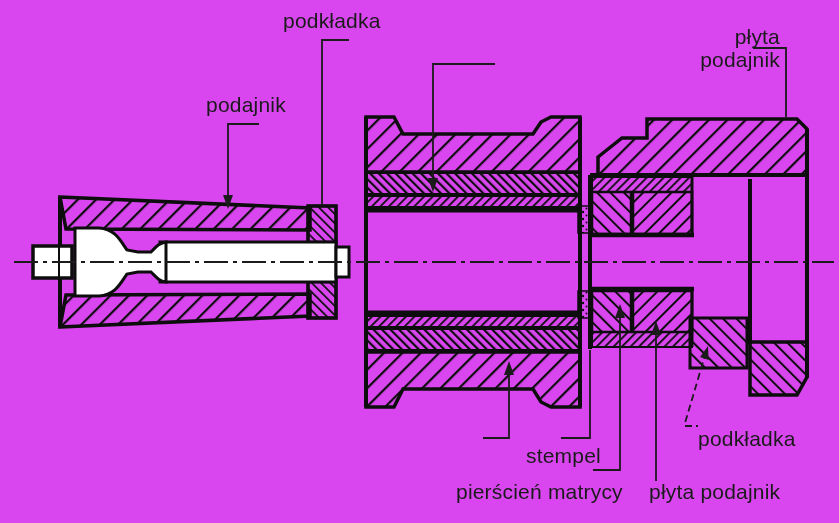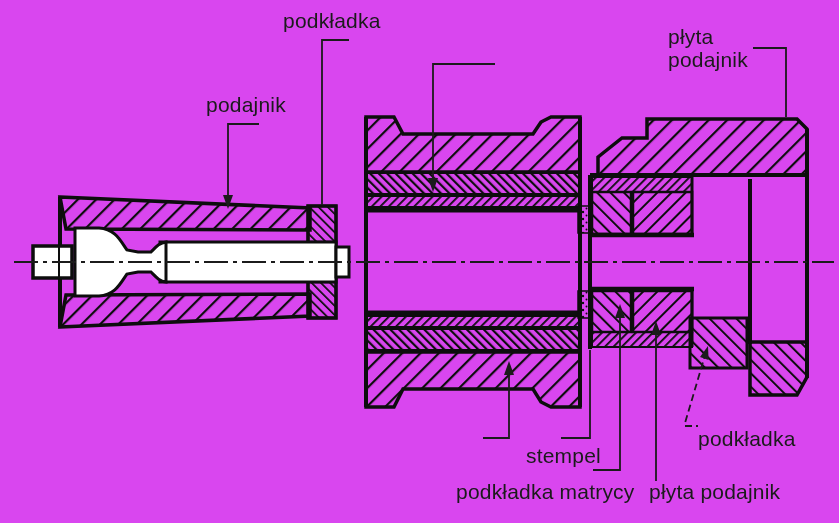--- a/index.html
+++ b/index.html
@@ -5,21 +5,21 @@
   html,body{margin:0;padding:0;background:#ffffff;}
   #stage{
     position:relative;width:839px;height:523px;background:#d946ef;
     font-family:"Liberation Sans","DejaVu Sans",sans-serif;overflow:hidden;
   }
   #drawing{position:absolute;left:0;top:0;}
   .lbl{
     position:absolute;color:#1b1b1b;font-size:21px;line-height:23px;
     white-space:nowrap;letter-spacing:0.2px;
   }
-  .lbl.center{text-align:left;}
+  .lbl.center{text-align:right;}
 </style>
 </head>
 <body>
 
 <div id="stage">
 
   <svg id="drawing" width="839" height="523" viewBox="0 0 839 523" xmlns="http://www.w3.org/2000/svg">
 
     <defs>
 
@@ -162,16 +162,16 @@
   </svg>
 
   <div class="lbl" style="left:283px;top:9px">podkładka</div>
   <div class="lbl center" style="left:668px;top:25px;width:112px">
     <div>płyta</div>
     <div>podajnik</div>
   </div>
   <div class="lbl" style="left:206px;top:93px">podajnik</div>
   <div class="lbl" style="left:526px;top:444px">stempel</div>
   <div class="lbl" style="left:698px;top:427px">podkładka</div>
-  <div class="lbl" style="left:456px;top:480px">podkładka matrycy</div>
+  <div class="lbl" style="left:456px;top:480px">pierścień matrycy</div>
   <div class="lbl" style="left:649px;top:480px">płyta podajnik</div>
 
 </div>
 
 </body></html>

